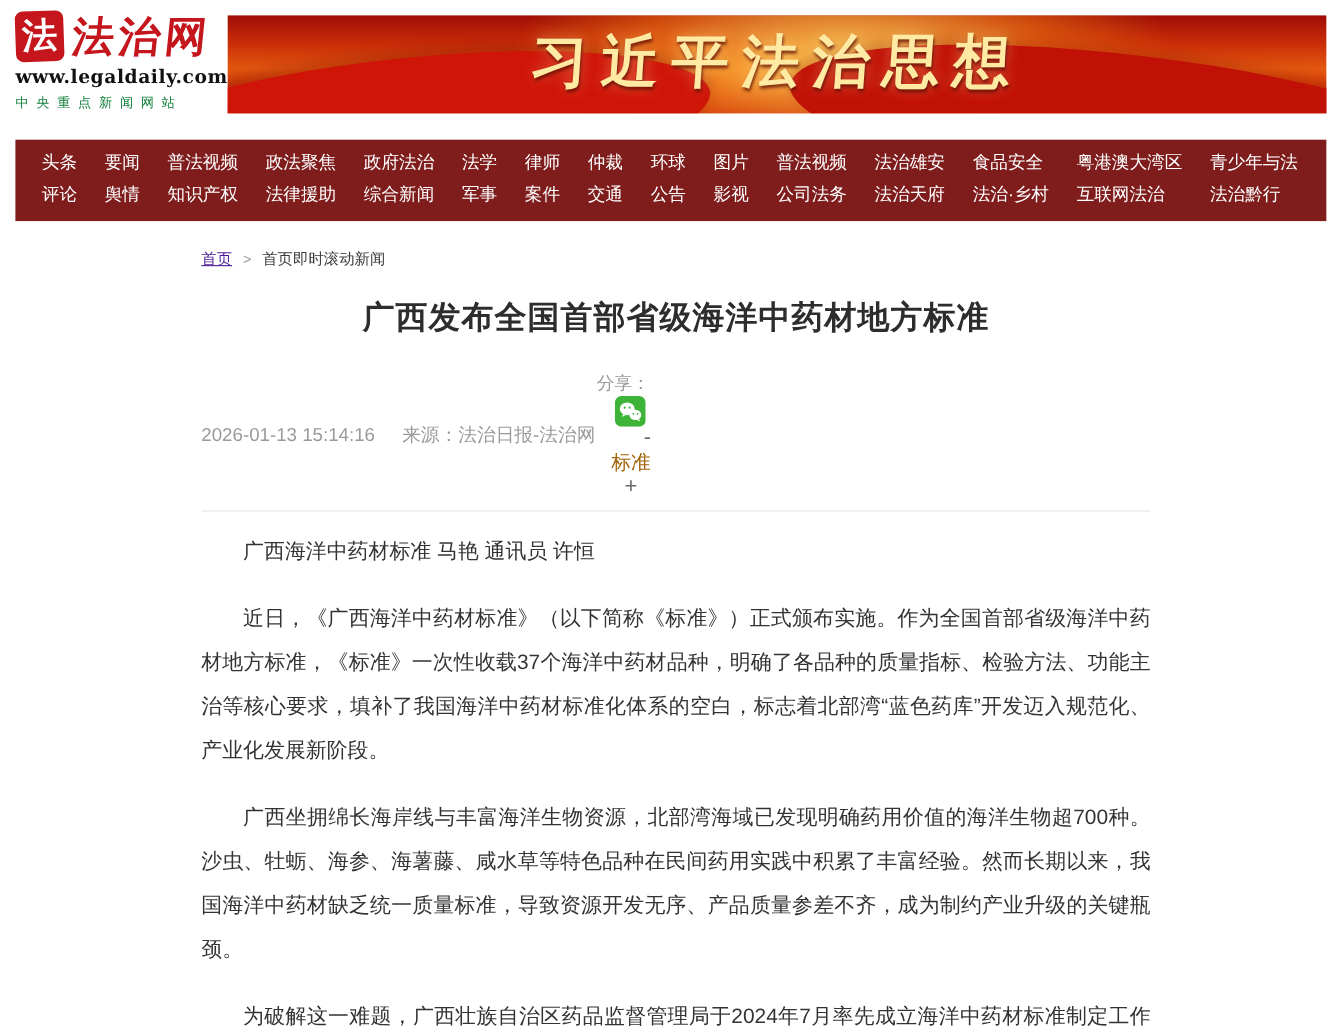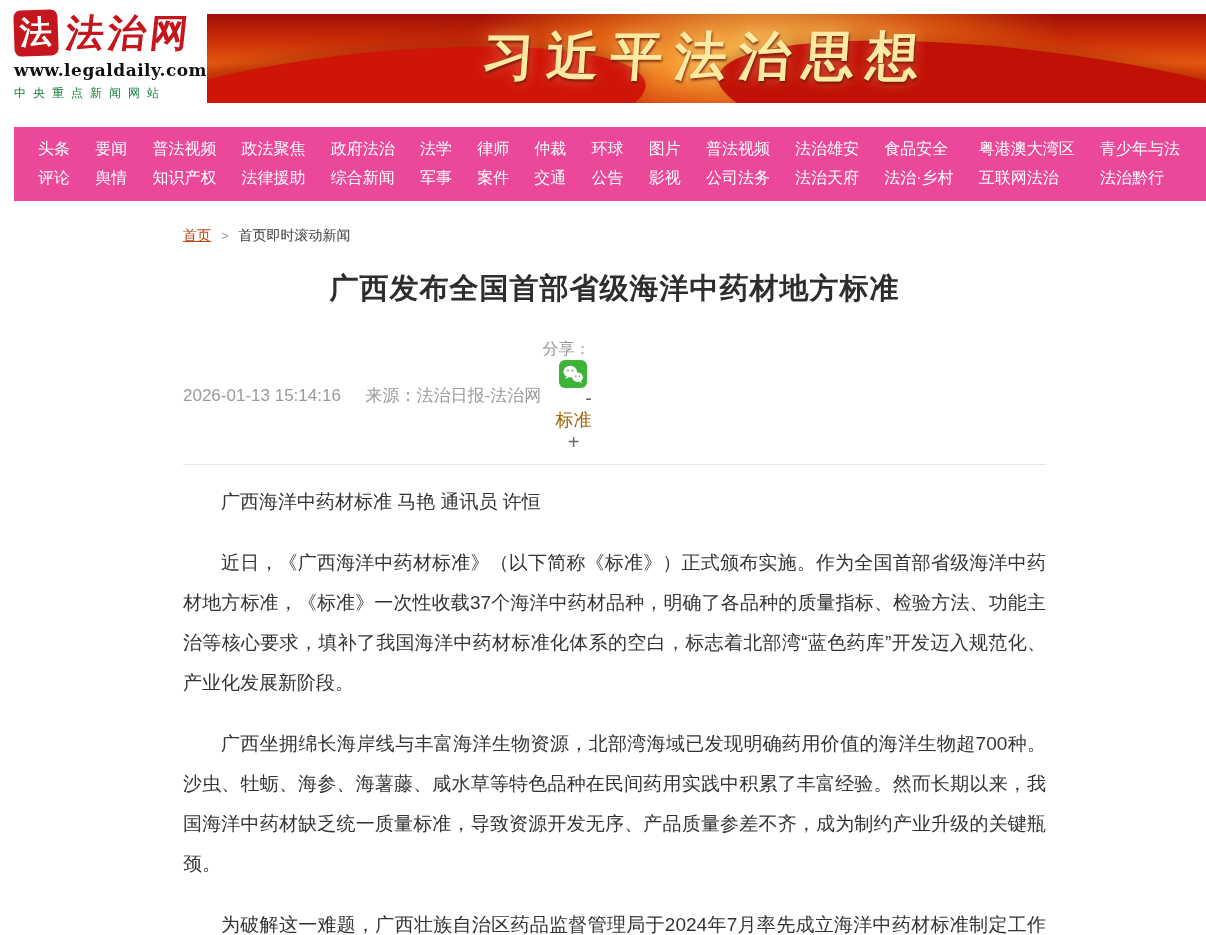--- a/index.html
+++ b/index.html
@@ -59,31 +59,31 @@
     display:flex; align-items:center; justify-content:center;
     font-family:"DejaVu Serif", serif; font-weight:bold;
     font-size:52px; letter-spacing:12px; color:#ffeaa4;
     text-shadow:1px 2px 3px rgba(96,14,0,.8), 0 0 14px rgba(255,230,150,.45);
     transform:skewX(-4deg);
     padding-bottom:4px;
   }
 
   
   .nav {
-    margin:10px 0 0 14px; background:#ec4899;
+    margin:10px 0 0 14px; background:#7f1d1d;
     padding:11px 26px 13px 24px;
     display:flex; justify-content:space-between;
   }
   .nav-col { display:flex; flex-direction:column; gap:8px; align-items:flex-start; }
   .nav-link { color:#ffffff; font-size:16px; line-height:21px; white-space:nowrap; }
 
   
   .main { margin-left:183px; width:863px; }
   .breadcrumb { margin-top:26px; font-size:14px; color:#9b9b9b; }
-  .crumb-home { color:#c2410c;text-decoration:underline; }
+  .crumb-home { color:#4c1d95;text-decoration:underline; }
   .crumb-sep { margin:0 6px; color:#9b9b9b; font-size:13px; }
   .crumb-current { color:#3b3b3b; }
 
   .article-title {
     margin-top:24px; text-align:center;
     font-size:29px; font-weight:bold; color:#2d2d2d; letter-spacing:1px;
   }
 
   .meta {
     margin-top:30px; padding-bottom:12px; border-bottom:1px solid #e6e6e6;

